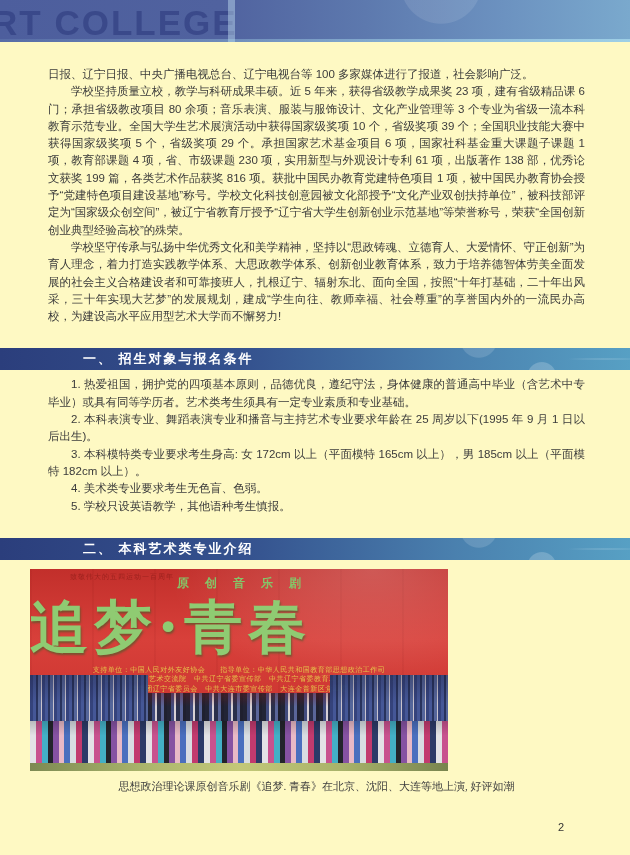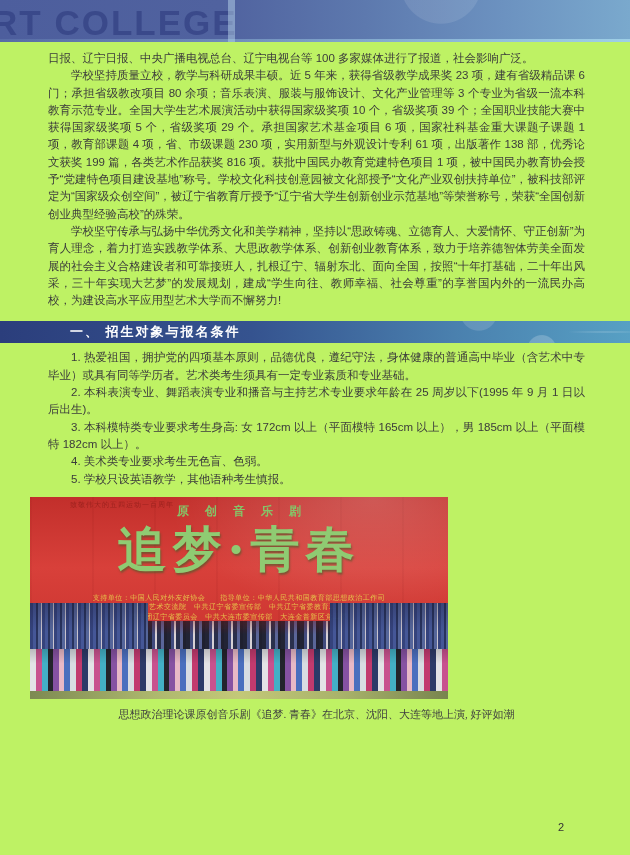--- a/index.html
+++ b/index.html
@@ -1,17 +1,17 @@
 <!DOCTYPE html>
 <html><head>
 <meta charset="utf-8">
 <style>
   html,body{margin:0;padding:0;background:#888;}
   .page{
-    position:relative;width:630px;height:855px;margin:0 auto;background:#bef264;
+    position:relative;width:630px;height:855px;margin:0 auto;background:#fef9c3;
     font-family:"Liberation Sans","DejaVu Sans",sans-serif;overflow:hidden;
   }
   
   .banner{
     position:relative;height:42px;overflow:hidden;
     background:
       radial-gradient(circle at 70% -40%, rgba(255,255,255,0.10) 0 40px, transparent 41px),
       linear-gradient(90deg,#4d5e9d 0%,#50629f 35%,#5d79ae 58%,#6c92c0 80%,#7aa9cd 100%);
   }
   .banner::after{
@@ -23,30 +23,31 @@
     color:rgba(42,54,122,0.55);white-space:nowrap;
   }
   .banner-divider{position:absolute;left:228px;top:0;bottom:0;width:7px;background:rgba(195,225,242,0.45);}
   .banner-title{
     position:absolute;left:300px;top:8px;font-size:21px;font-weight:bold;
     color:#a9d2e3;letter-spacing:1px;white-space:nowrap;
   }
   
   .body-text{padding:0 45px 0 48px;color:#3b3b3b;font-size:11.5px;line-height:17.3px;text-align:justify;}
   .body-text p{margin:0;}
-  .intro{padding-top:8px;}
+  .intro{padding-top:24px;}
   .indent{text-indent:2em;}
   
   .section-bar{
-    height:22px;margin-top:12px;
+    height:22px;margin-top:23px;
     background:
       radial-gradient(circle at 86% 130%, rgba(255,255,255,0.20) 0 14px, transparent 15px),
       radial-gradient(circle at 76% -40%, rgba(255,255,255,0.14) 0 18px, transparent 19px),
       radial-gradient(ellipse at 96% 50%, rgba(255,255,255,0.18) 0 20px, transparent 46px),
       linear-gradient(90deg,#2b3e7c 0%,#35538f 40%,#4a80ae 72%,#57a0c4 100%);
+    padding-left: 13px;
   }
   .section-bar span{
     display:block;color:#ffffff;font-weight:bold;font-size:13px;line-height:22px;
     padding-left:70px;letter-spacing:2px;white-space:nowrap;
   }
   .list{padding-top:6px;}
   .major-heading{
     margin:10px 0 6px 78px;font-size:12px;font-weight:bold;color:#2e3192;
   }
   
@@ -56,22 +57,22 @@
       radial-gradient(ellipse at 82% 0%, rgba(255,255,255,0.20), transparent 42%),
       repeating-linear-gradient(90deg, rgba(100,0,0,0.06) 0 2px, transparent 2px 62px),
       linear-gradient(180deg,#c22f2b 0%,#d8403a 35%,#cc3530 70%,#b72c28 100%);
   }
   .photo-honor{position:absolute;top:3px;left:40px;font-size:7px;color:#9c221e;letter-spacing:1px;}
   .photo-kicker{
     position:absolute;top:6px;left:0;right:0;text-align:center;
     font-size:12px;font-weight:bold;color:#85c468;letter-spacing:16px;text-indent:16px;
   }
   .photo-title{
-    position:absolute;top:20px;left:0;right:0;text-align:center;
-    font-size:49px;font-weight:800;color:#8fcb72;letter-spacing:6px;
+    position:absolute;top:20px;left:0;right:0;
+    font-size:58px;font-weight:800;color:#8fcb72;letter-spacing:6px;
     text-shadow:1px 2px 2px rgba(55,95,40,0.55);
     font-family:"DejaVu Serif","Liberation Serif",serif;
   }
   .photo-credits{position:absolute;top:96px;left:0;right:0;text-align:center;}
   .photo-credits div{font-size:7px;line-height:9.5px;color:#e6c24a;letter-spacing:0.5px;}
   .crowd-wing{
     position:absolute;bottom:48px;width:118px;height:48px;opacity:0.96;
     background:
       linear-gradient(180deg, rgba(15,20,45,0.30), rgba(15,20,45,0) 60%),
       repeating-linear-gradient(90deg,#2f4480 0 3px,#40599c 3px 6px,#22335f 6px 8px,#51689f 8px 11px,#c9c9d4 11px 12px);
@@ -123,20 +124,23 @@
   </div>
 
   <div class="body-text list">
     <p class="indent">1. 热爱祖国，拥护党的四项基本原则，品德优良，遵纪守法，身体健康的普通高中毕业（含艺术中专毕业）或具有同等学历者。艺术类考生须具有一定专业素质和专业基础。</p>
     <p class="indent">2. 本科表演专业、舞蹈表演专业和播音与主持艺术专业要求年龄在 25 周岁以下(1995 年 9 月 1 日以后出生)。</p>
     <p class="indent">3. 本科模特类专业要求考生身高: 女 172cm 以上（平面模特 165cm 以上），男 185cm 以上（平面模特 182cm 以上）。</p>
     <p class="indent">4. 美术类专业要求考生无色盲、色弱。</p>
     <p class="indent">5. 学校只设英语教学，其他语种考生慎报。</p>
   </div>
 
+  <div class="section-bar">
+    <span>二、 本科艺术类专业介绍</span>
+  </div>
 
 
   <figure class="photo">
     <span class="photo-honor">致敬伟大的五四运动一百周年</span>
     <div class="photo-kicker">原创音乐剧</div>
     <div class="photo-title">追梦·青春</div>
     <div class="photo-credits">
       <div>支持单位：中国人民对外友好协会　　指导单位：中华人民共和国教育部思想政治工作司</div>
       <div>主办单位：中美国际艺术交流院　中共辽宁省委宣传部　中共辽宁省委教育工委　辽宁省教育厅</div>
       <div>共青团辽宁省委员会　中共大连市委宣传部　大连金普新区党工委</div>

